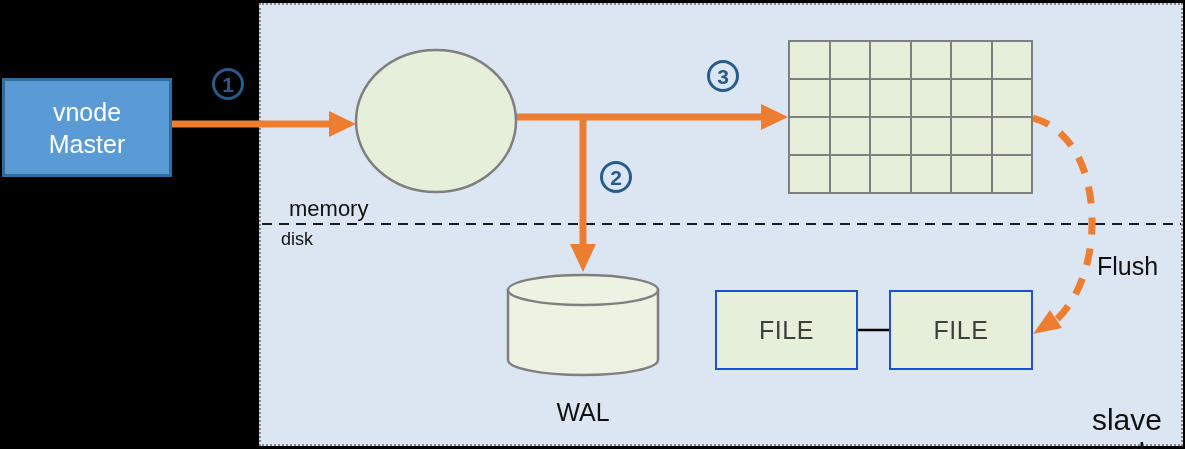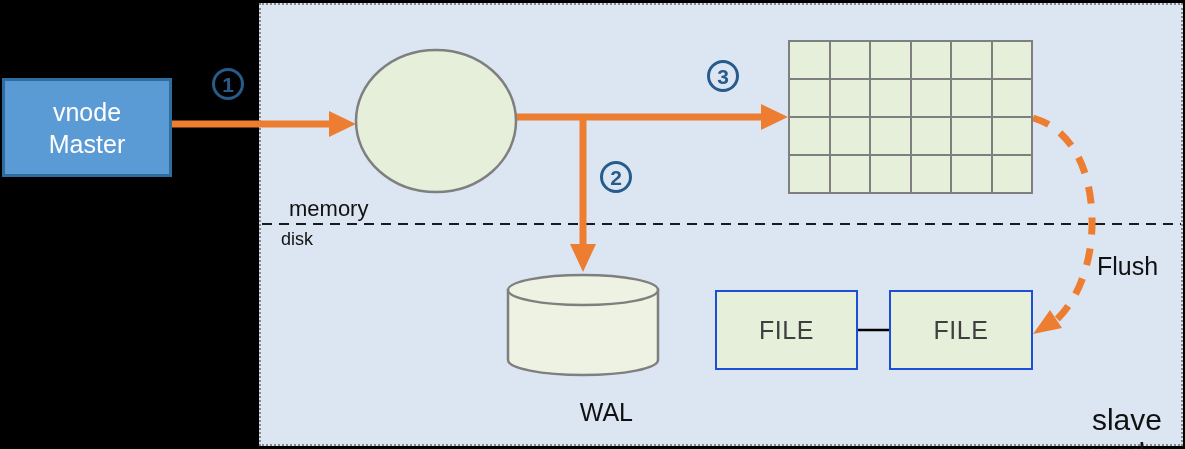--- a/index.html
+++ b/index.html
@@ -36,21 +36,21 @@
     border:2px solid #1d4ed8; box-sizing:border-box;
     display:flex; align-items:center; justify-content:center;
     color:#3f3f3f; font-size:25px; letter-spacing:0.5px;
   }
   .file-left  { left:715px; width:143px; }
   .file-right { left:889px; width:144px; }
   .lbl { position:absolute; color:#111111; }
   .write-label { left:386px; top:104px; width:100px; text-align:center; font-size:27px; color:#3a3a3a; }
   .memory-label { left:281px; top:196px; font-size:22px;margin-left:8px; }
   .disk-label   { left:281px; top:229px; font-size:18px; }
-  .wal-label    { left:533px; top:398px; width:100px; text-align:right; font-size:25px; }
+  .wal-label    { left:533px; top:398px; width:100px; text-align:center; font-size:25px; }
   .flush-label  { left:1097px; top:252px; font-size:25px; }
   .slave-label  { left:1020px; top:403px; width:142px; text-align:right; font-size:30px; }
 </style>
 </head>
 <body>
 
 <div class="canvas">
 
   <div class="panel"></div>
 

